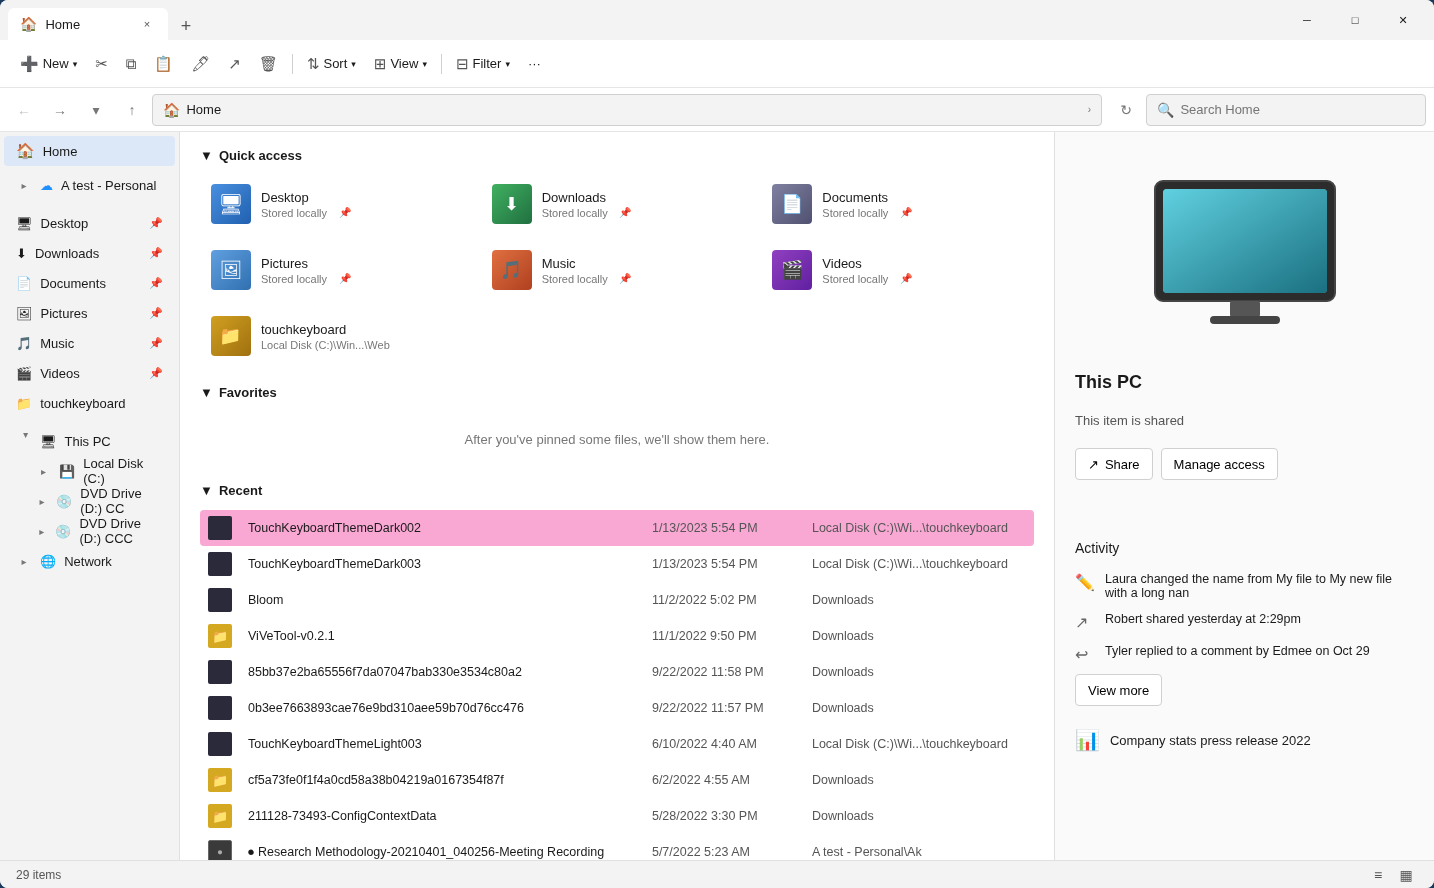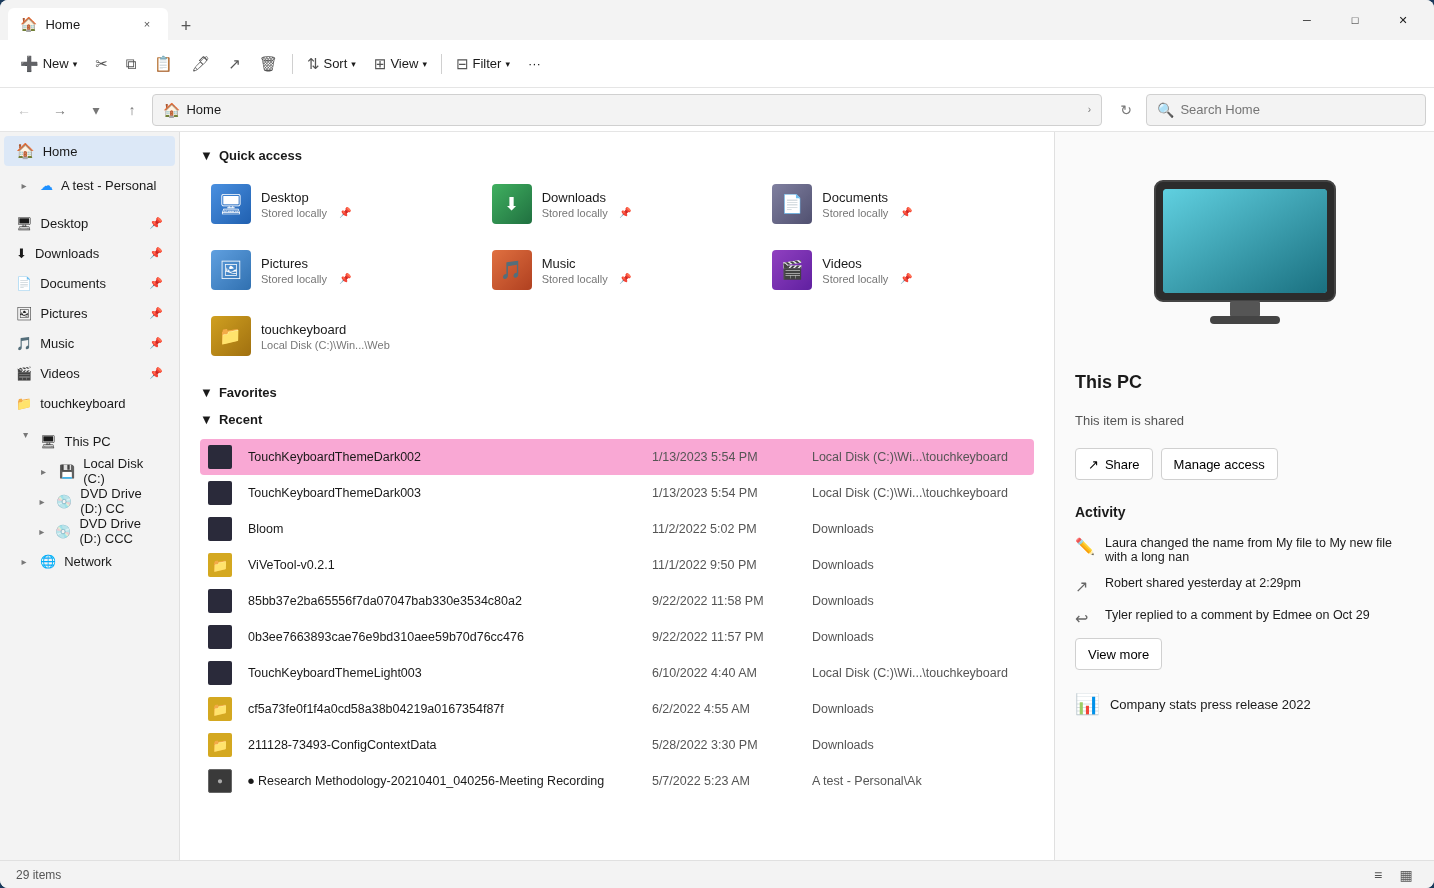--- a/index.html
+++ b/index.html
@@ -216,21 +216,21 @@
     }
     .this-pc-icon { width: 200px; height: 160px; }
     .panel-actions { display: flex; gap: 8px; margin-top: 4px; }
     .panel-btn {
       height: 32px; padding: 0 12px;
       border: 1px solid #d0d0d0; border-radius: 4px;
       background: #ffffff; cursor: pointer;
       font-size: 13px; display: flex; align-items: center; gap: 6px;
     }
     .activity-section { margin-top: 8px; }
-    .activity-title { font-size: 14px; font-weight: 700; color: #1a1a1a; margin-bottom: 10px; }
+    .activity-title { font-size: 14px; font-weight: 400; color: #1a1a1a; margin-bottom: 10px; margin-top: 36px; }
     .activity-item {
       display: flex; align-items: flex-start; gap: 10px;
       padding: 6px 0; font-size: 12.5px; color: #1a1a1a;
     }
     .activity-icon { font-size: 16px; color: #666; margin-top: 1px; min-width: 20px; }
     .activity-undo { font-size: 16px; color: #666; margin-top: 1px; min-width: 20px; }
     .view-more-btn {
       height: 32px; padding: 0 12px;
       border: 1px solid #d0d0d0; border-radius: 4px;
       background: #ffffff; cursor: pointer;
@@ -535,20 +535,23 @@
                 <span>Local Disk (C:)\Win...\Web</span>
               </div>
             </div>
           </div>
         </div>
 
         <div class="section-header">
           <span>▼</span>
           <span>Favorites</span>
         </div>
+        <div class="favorites-section">
+          <div class="favorites-empty">After you've pinned some files, we'll show them here.</div>
+        </div>
 
         <div class="section-header">
           <span>▼</span>
           <span>Recent</span>
         </div>
         <table class="recent-table">
           <tbody id="recent-tbody">
           <tr class="recent-row selected">
     <td>
                   <div class="file-icon-img icon-dark" style="border-radius:2px;"></div>

